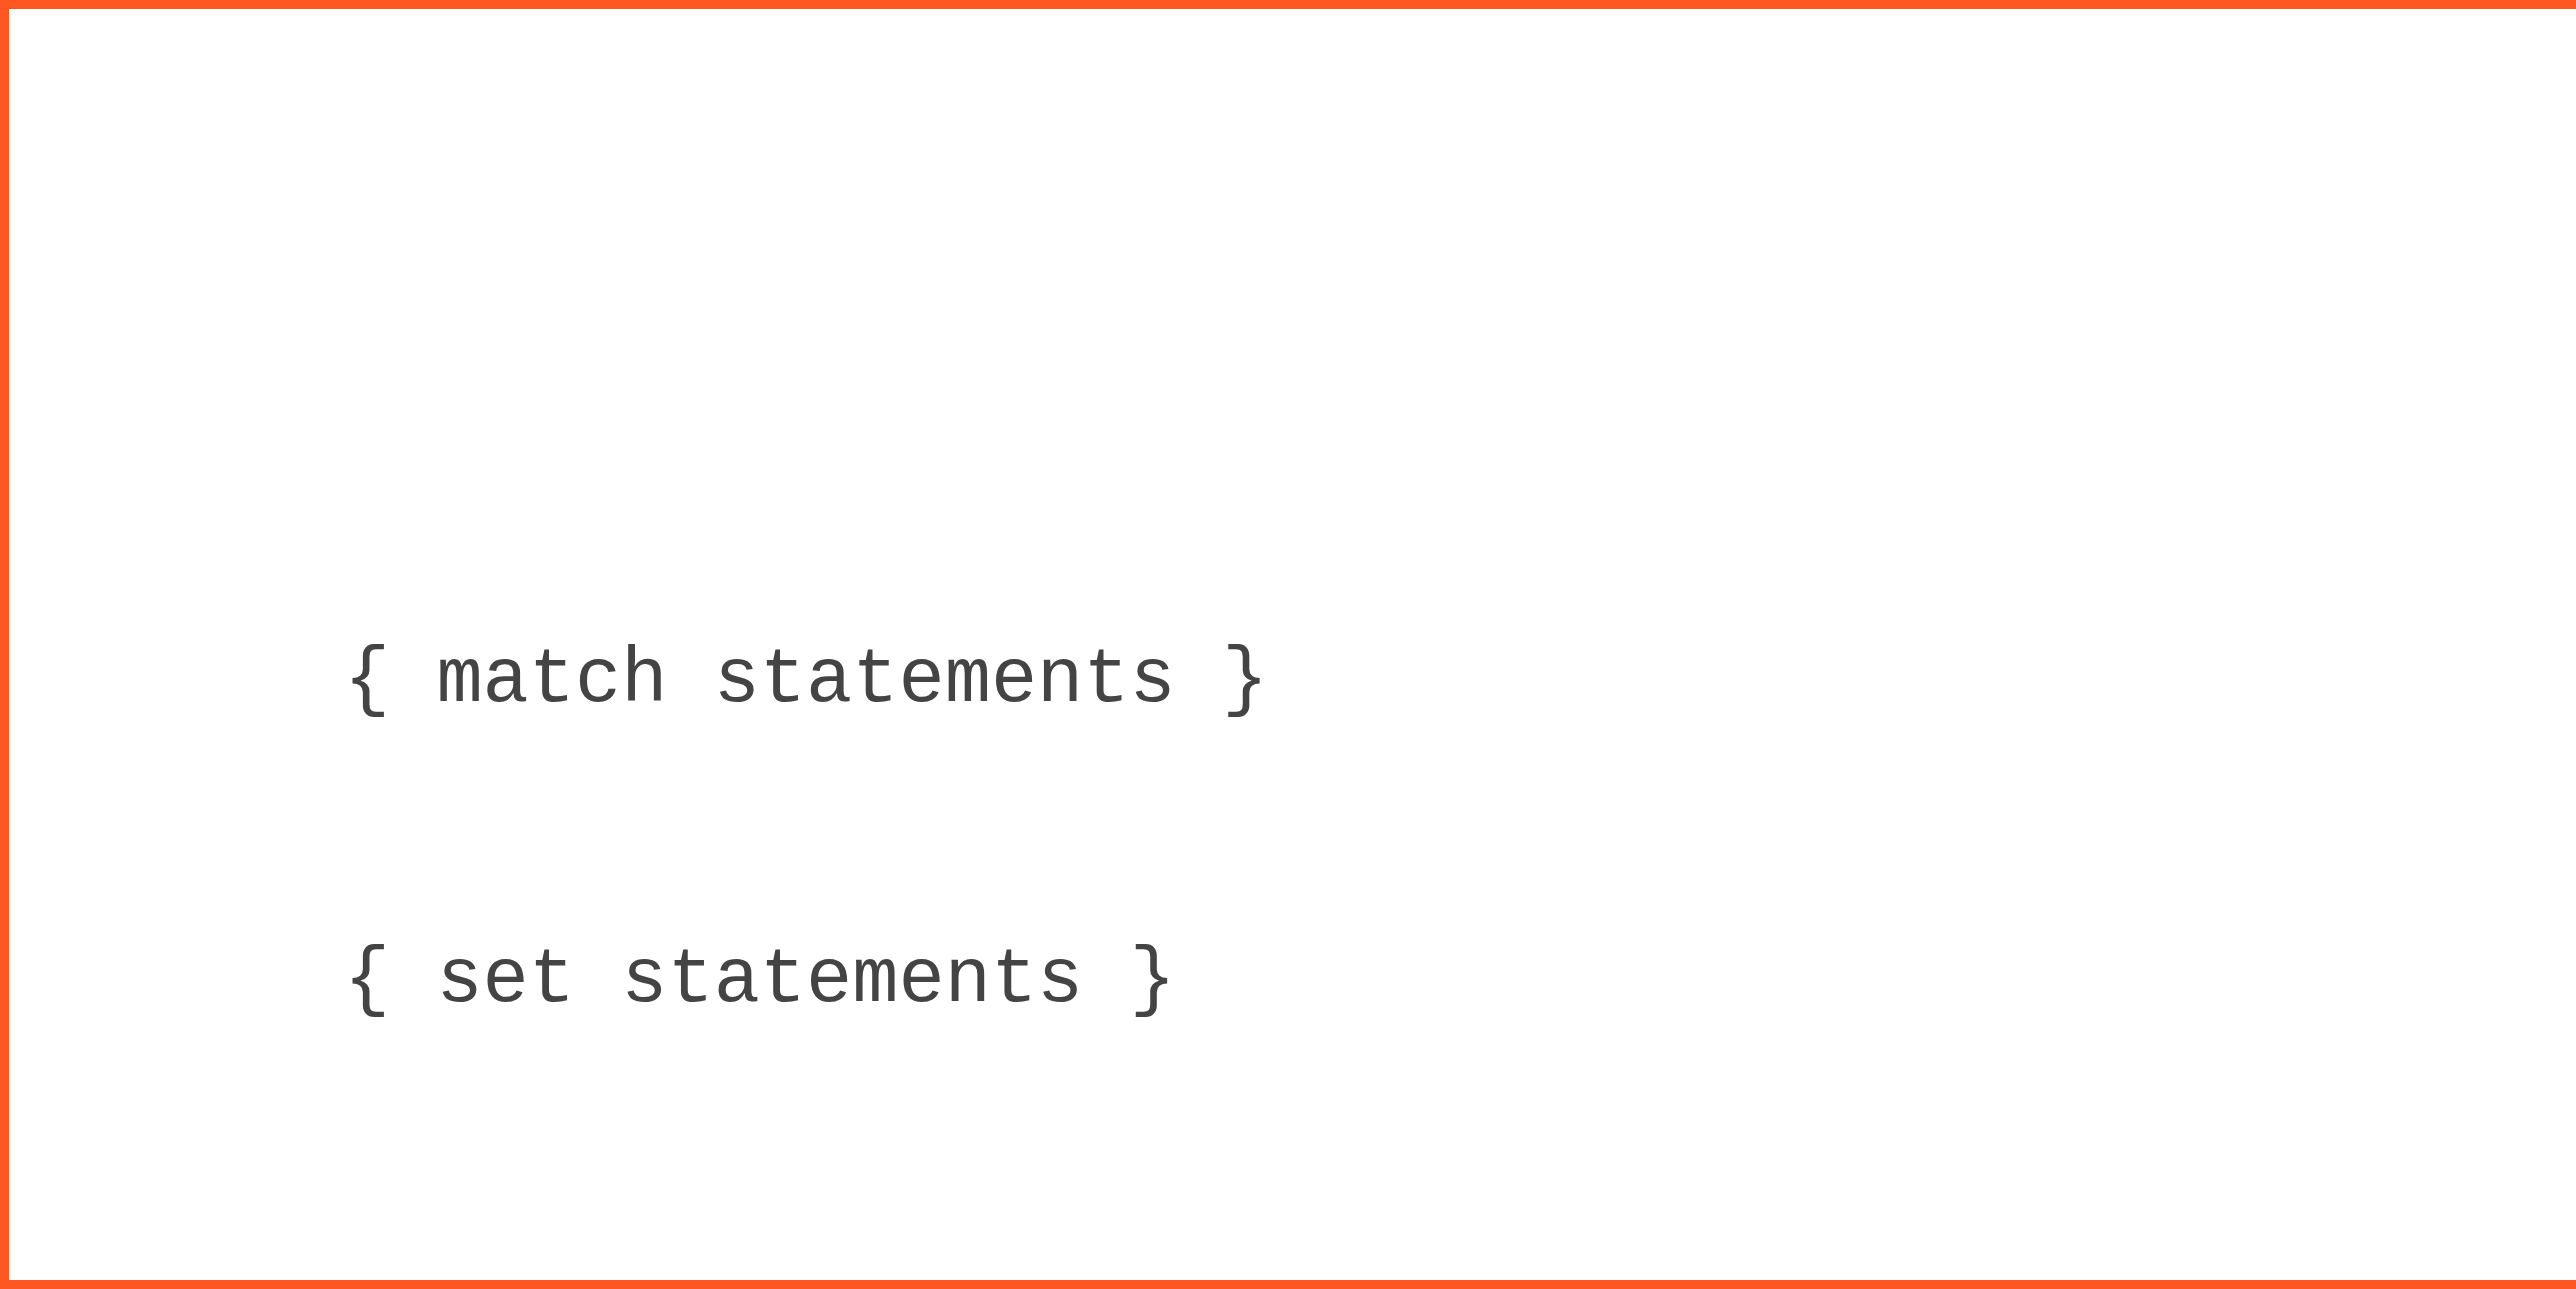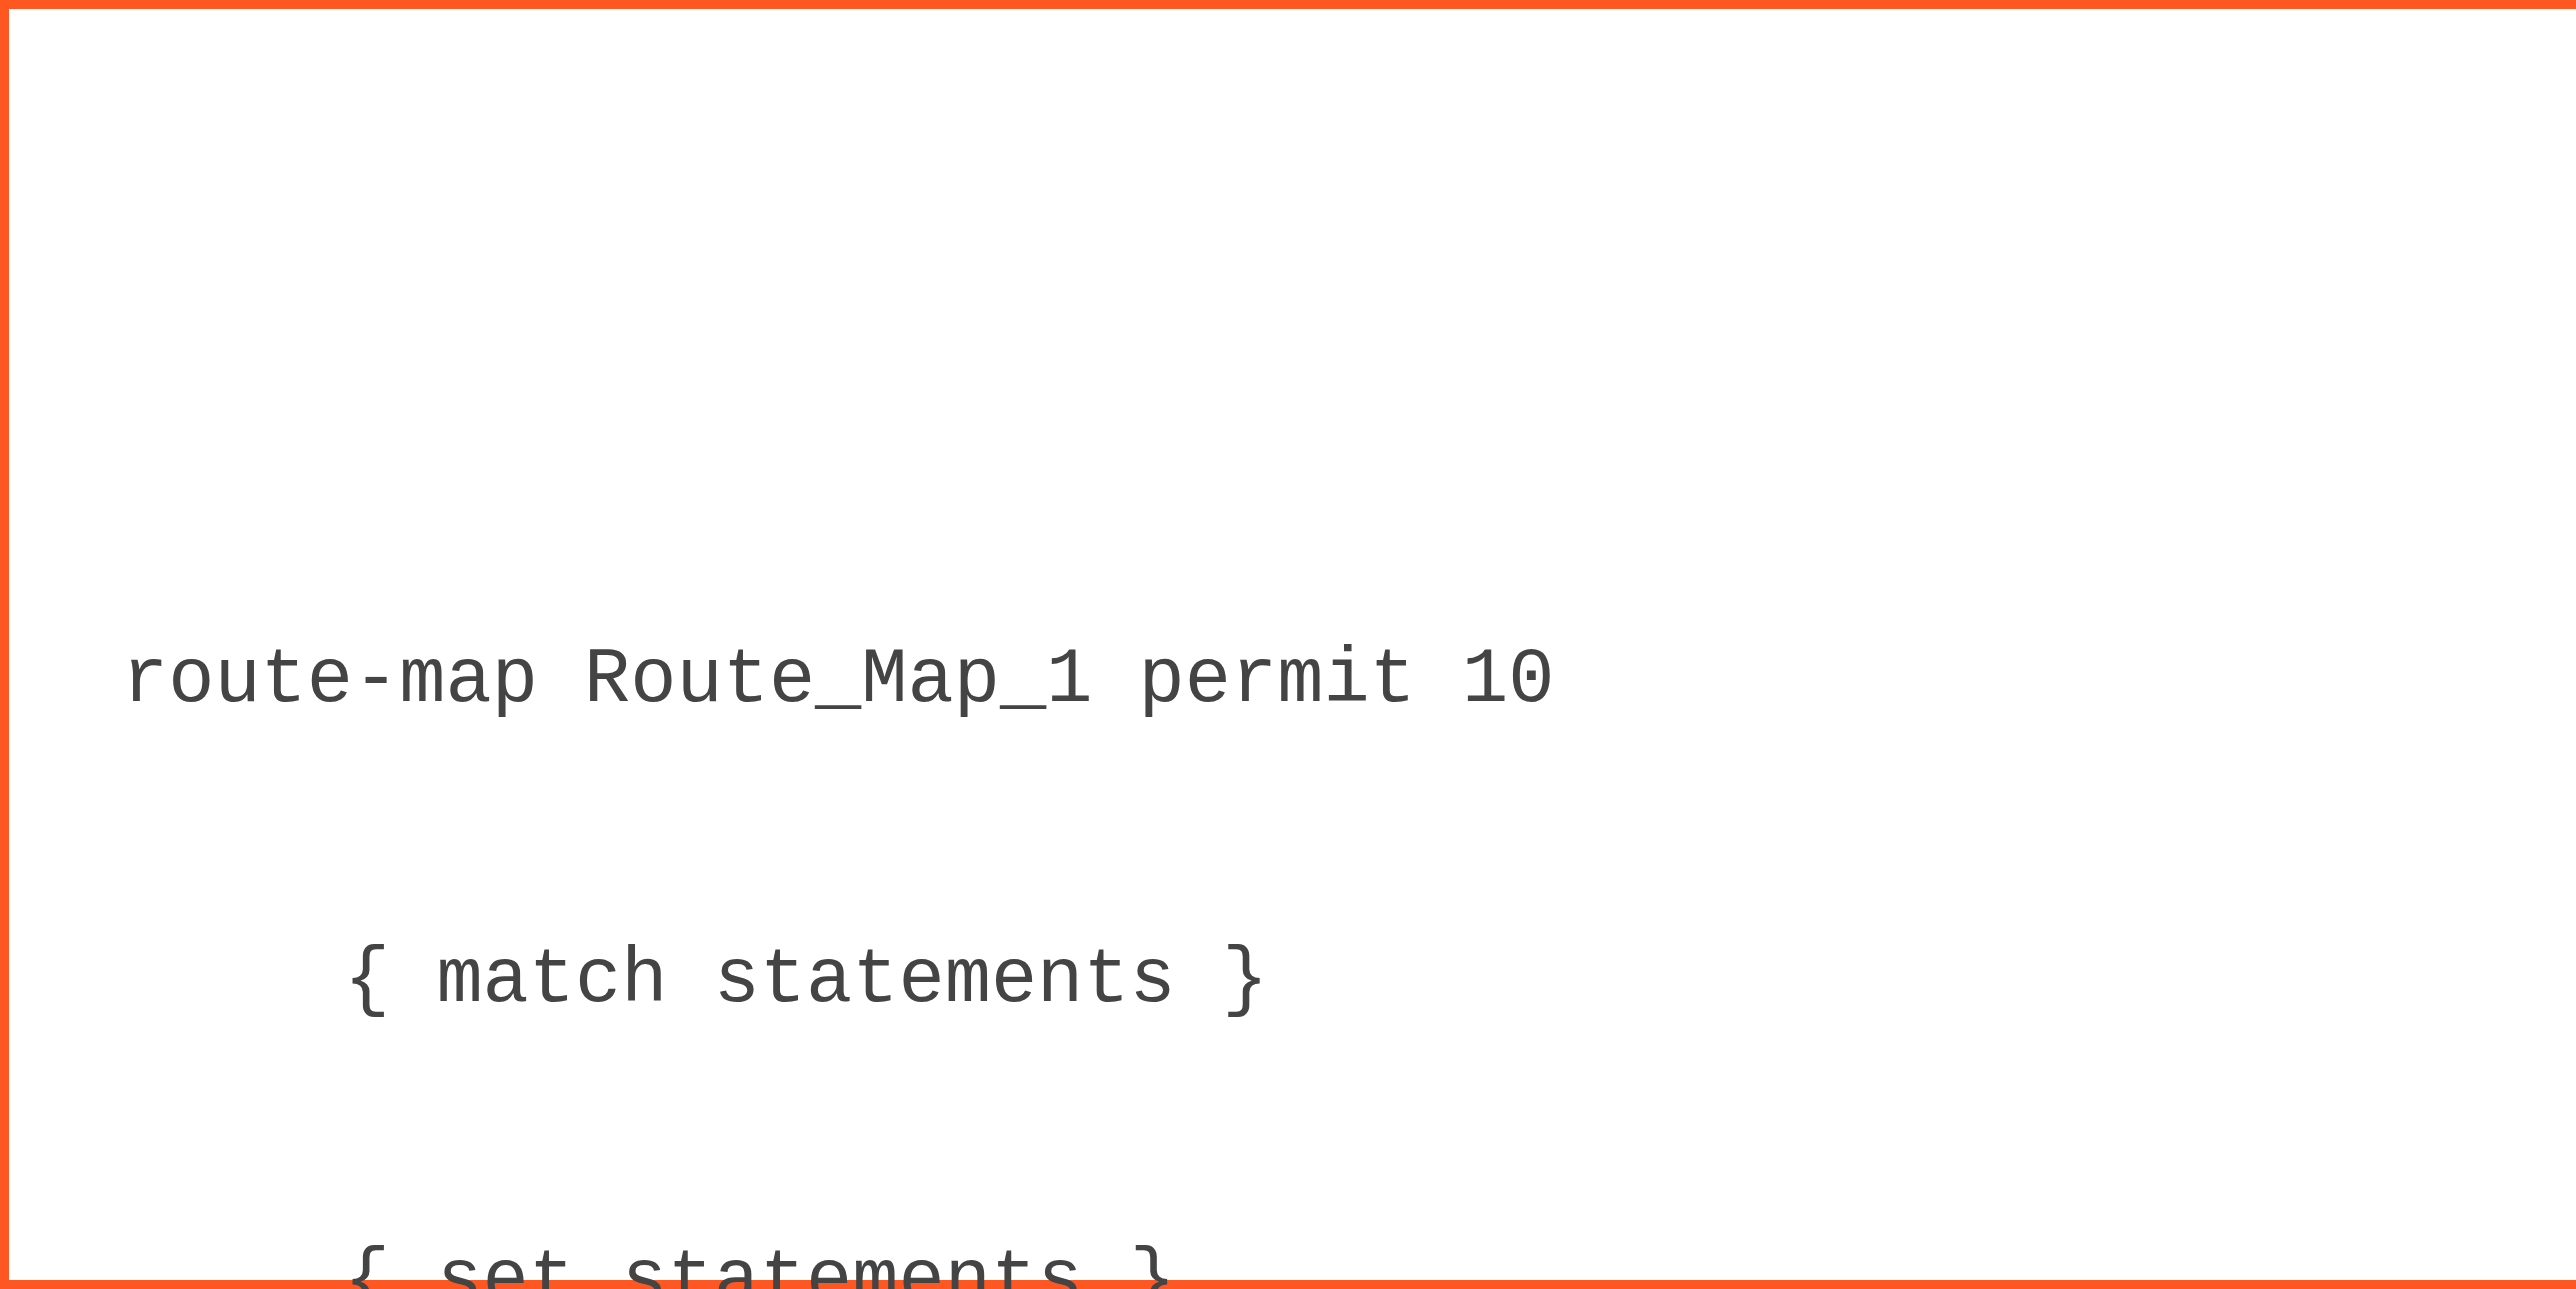--- a/index.html
+++ b/index.html
@@ -36,21 +36,20 @@
     .indent {
       padding-left: 222px;
     }
   </style>
 </head>
 <body>
 
 <div class="container">
 
   <div class="code-block">
-    <span class="code-line">route-map Route_Map_1 permit 10</span>
     <span class="code-line indent">{ match statements }</span>
     <span class="code-line indent">{ set statements }</span>
     
     
     
     
   </div>
 </div>
 
 

